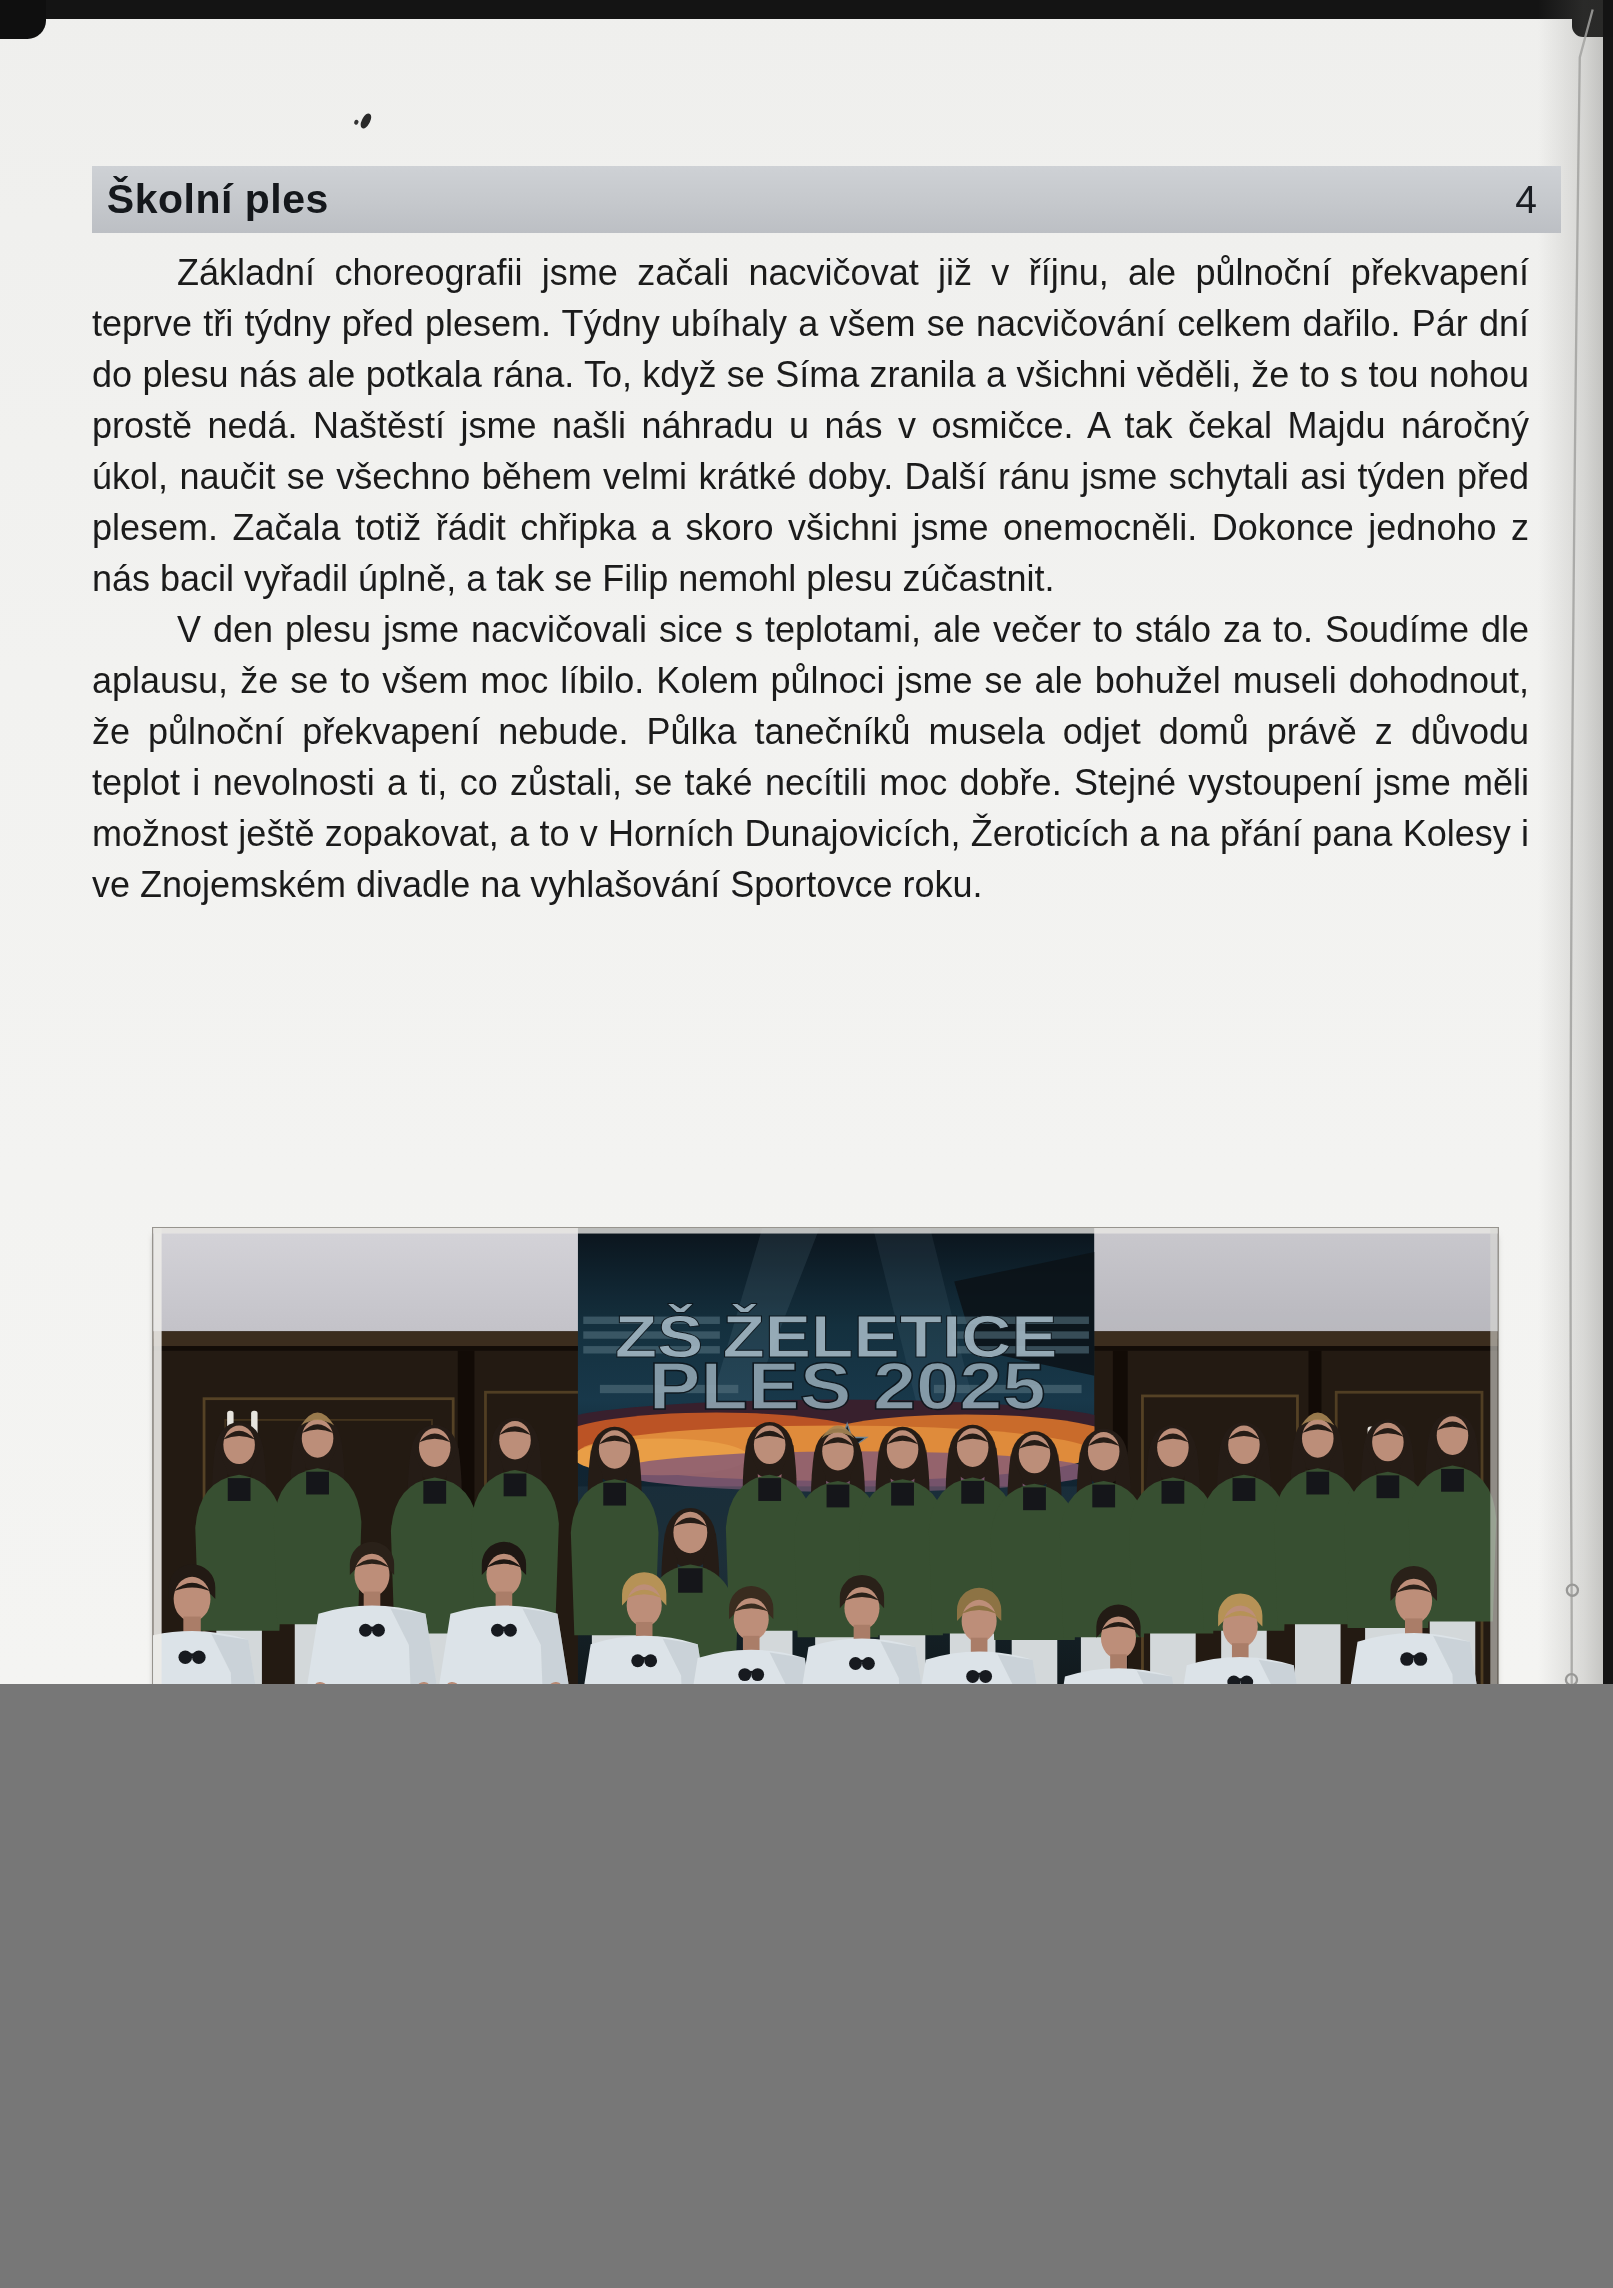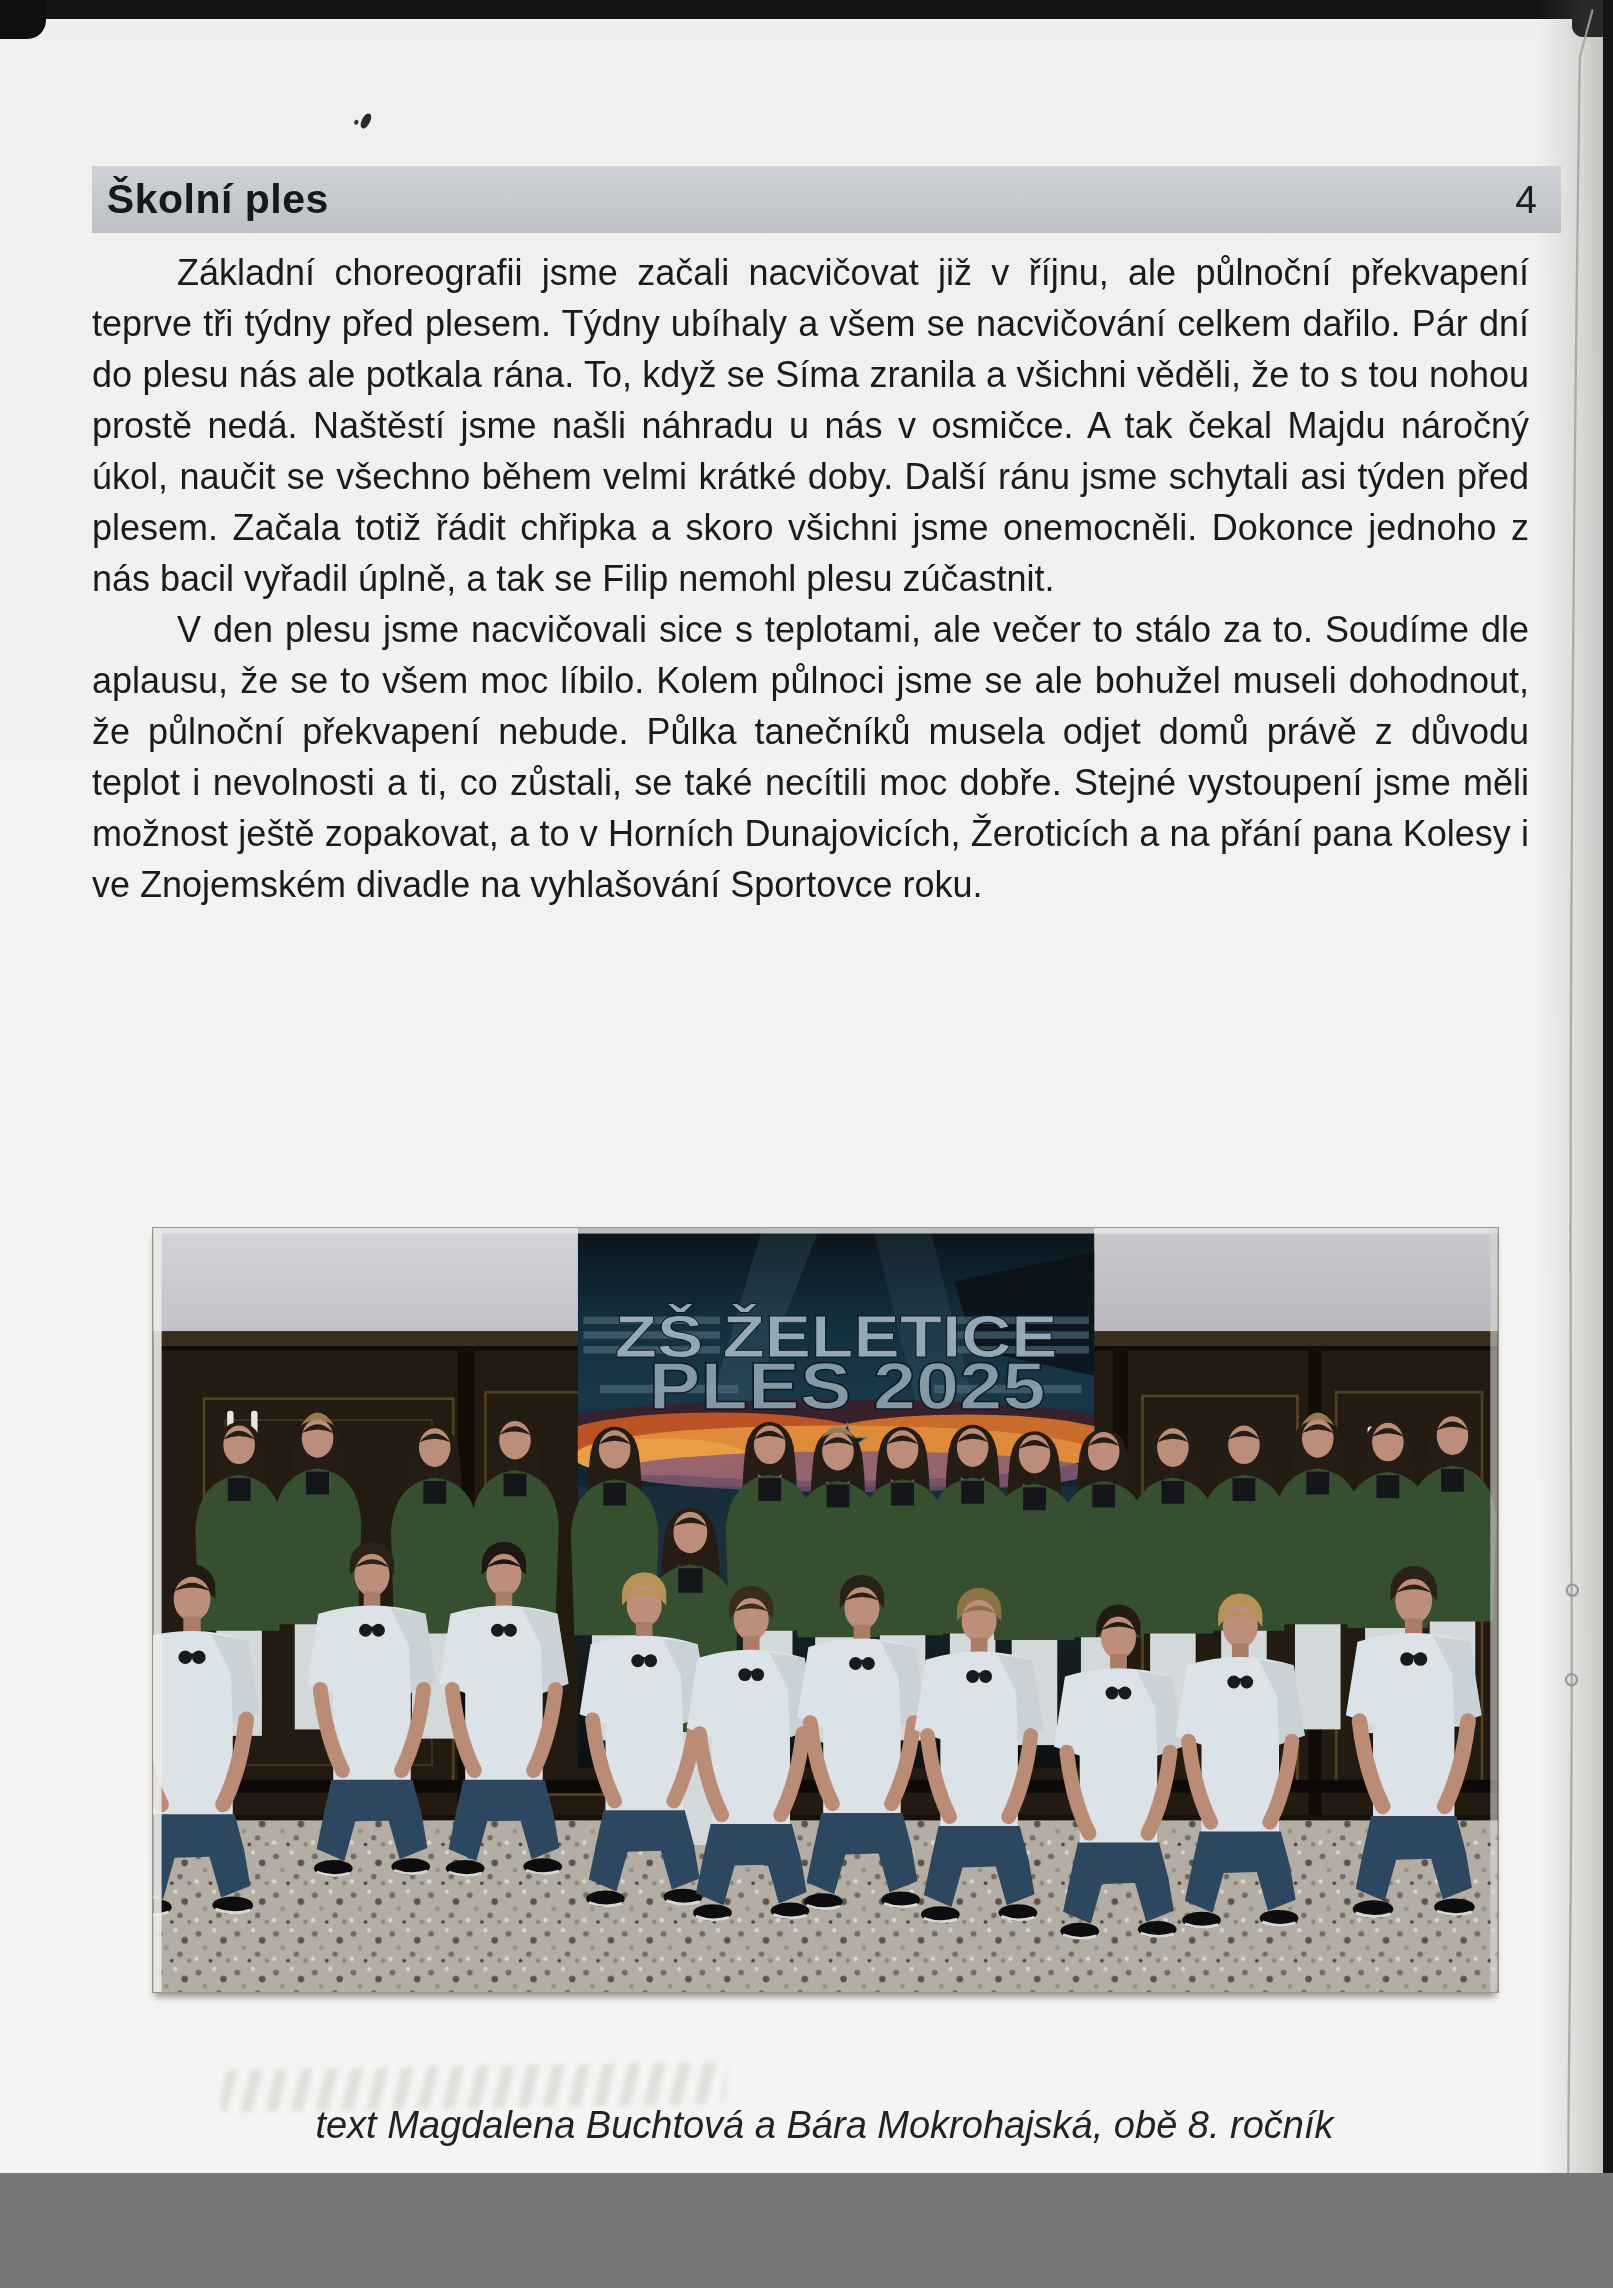--- a/index.html
+++ b/index.html
@@ -7,21 +7,21 @@
     --header-bar:#c5c8cc;
     --text:#1b1b1b;
     --floor:#b5ada3;
     --jacket-green:#36502f;
     --banner-sky:#16384c;
     --banner-sunset:#d06a24;
   }
   html,body{margin:0;padding:0;}
   body{font-family:"Liberation Sans",sans-serif;background:#777;}
   .scan{
-    position:relative;width:1613px;height:2173px;overflow:hidden;
+    position:relative;width:1613px;height:1684px;overflow:hidden;
     background:linear-gradient(180deg,#efefed 0%,var(--page-background) 40%,#f4f4f2 100%);
     text-decoration:underline;
   }
   
   .top-strip{position:absolute;left:0;top:0;width:1613px;height:19.4px;background:#141414;}
   .corner-blob{position:absolute;left:0;top:0;width:46px;height:39px;background:#0f0f0f;border-radius:0 0 18.5px 0;}
   .right-strip{position:absolute;right:0;top:0;width:10px;height:2289px;background:#151515;}
   .tr-blob{position:absolute;left:1572px;top:0;width:42px;height:37px;background:#141414;border-radius:0 0 0 11px;}
   .right-curl{position:absolute;right:10px;top:0;width:65px;height:2289px;
     background:linear-gradient(to right,rgba(120,120,116,0) 0%,rgba(120,120,116,.22) 70%,rgba(90,90,86,.3) 100%);}

